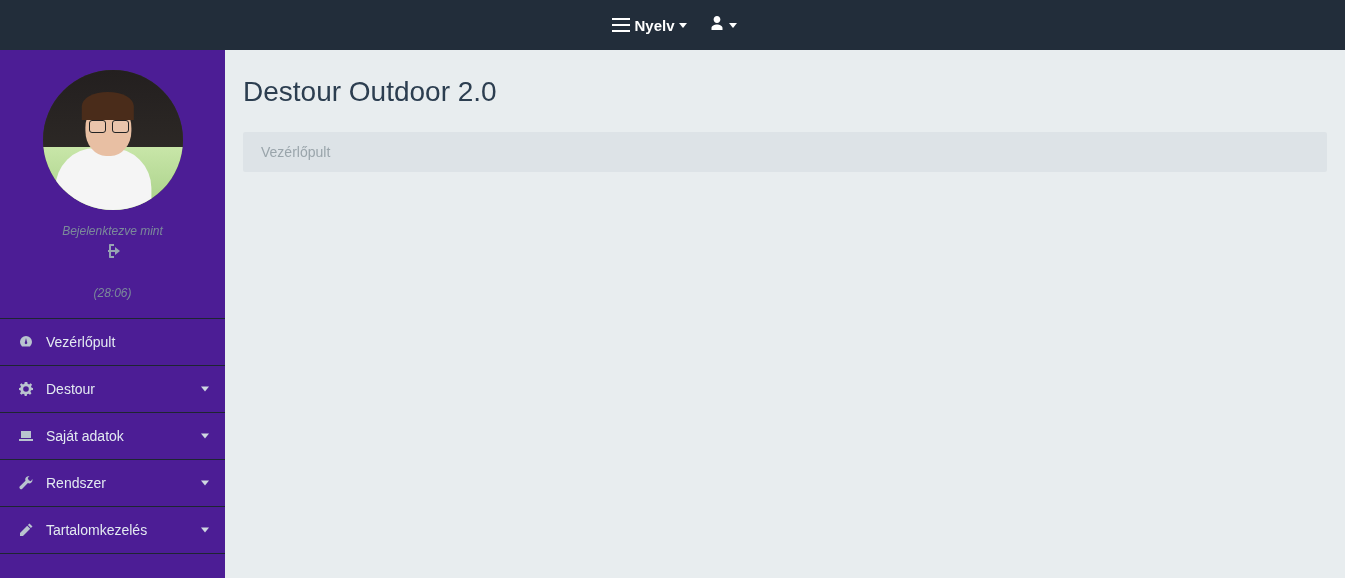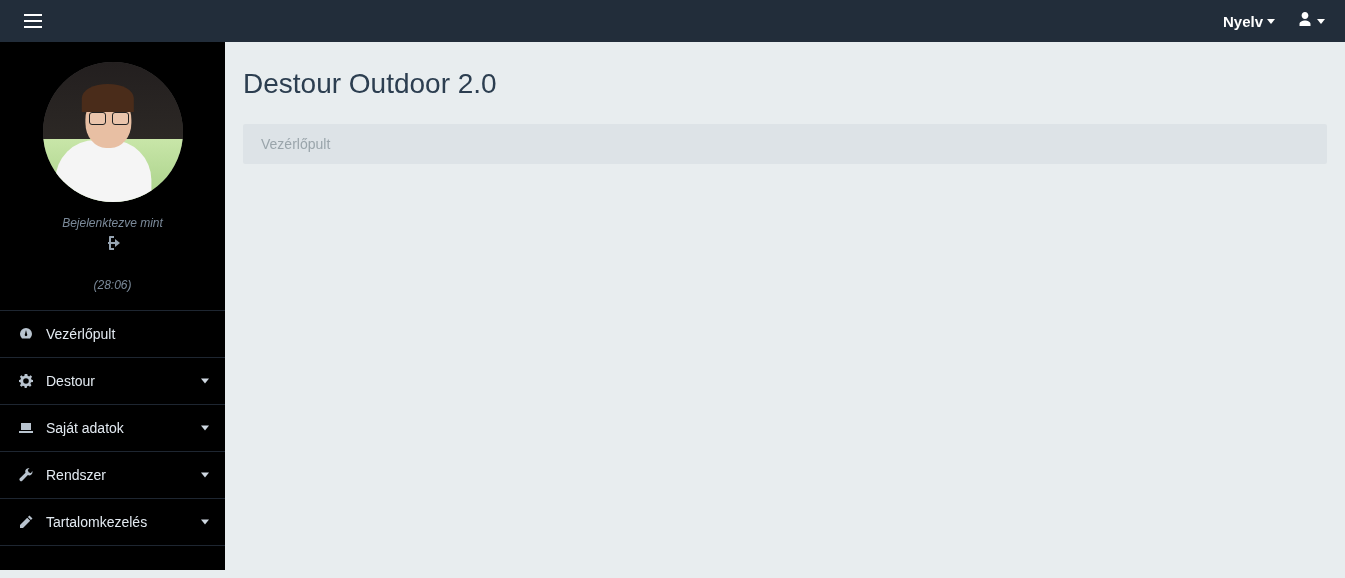--- a/index.html
+++ b/index.html
@@ -5,40 +5,40 @@
     * { margin:0; padding:0; box-sizing:border-box; }
     body {
       font-family: "Segoe UI", "Helvetica Neue", Arial, sans-serif;
       background:#e8edef;
       width:1345px; height:578px;
       overflow:hidden;
       color:#2c3e50;
     }
     
     .topbar {
-      height:42px;
+      height:50px;
       background:#222d3a;
       display:flex; align-items:center;
-      justify-content:space-between;
+      justify-content:center;
       padding:0 20px;
       color:#fff;
     }
     .topbar .left { display:flex; align-items:center; }
     .hamburger { cursor:pointer; padding:4px; }
     .hamburger svg { display:block; }
     .topbar .right { display:flex; align-items:center; gap:22px; }
     .lang-toggle { display:flex; align-items:center; gap:4px; cursor:pointer; font-size:15px; font-weight:600; }
     .user-toggle { display:flex; align-items:center; gap:4px; cursor:pointer; }
     .caret-dn { display:inline-block; width:0; height:0; border-left:4px solid transparent; border-right:4px solid transparent; border-top:5px solid #fff; }
 
     
     .wrap { display:flex; height:calc(100% - 50px); }
     .sidebar {
       width:225px;
-      background:#000000;
+      background:#4c1d95;
       color:#cfd8e1;
       display:flex; flex-direction:column;
     }
     .content {
       flex:1;
       background:#e8edef;
       padding:26px 18px;
       overflow:auto;
     }
 

